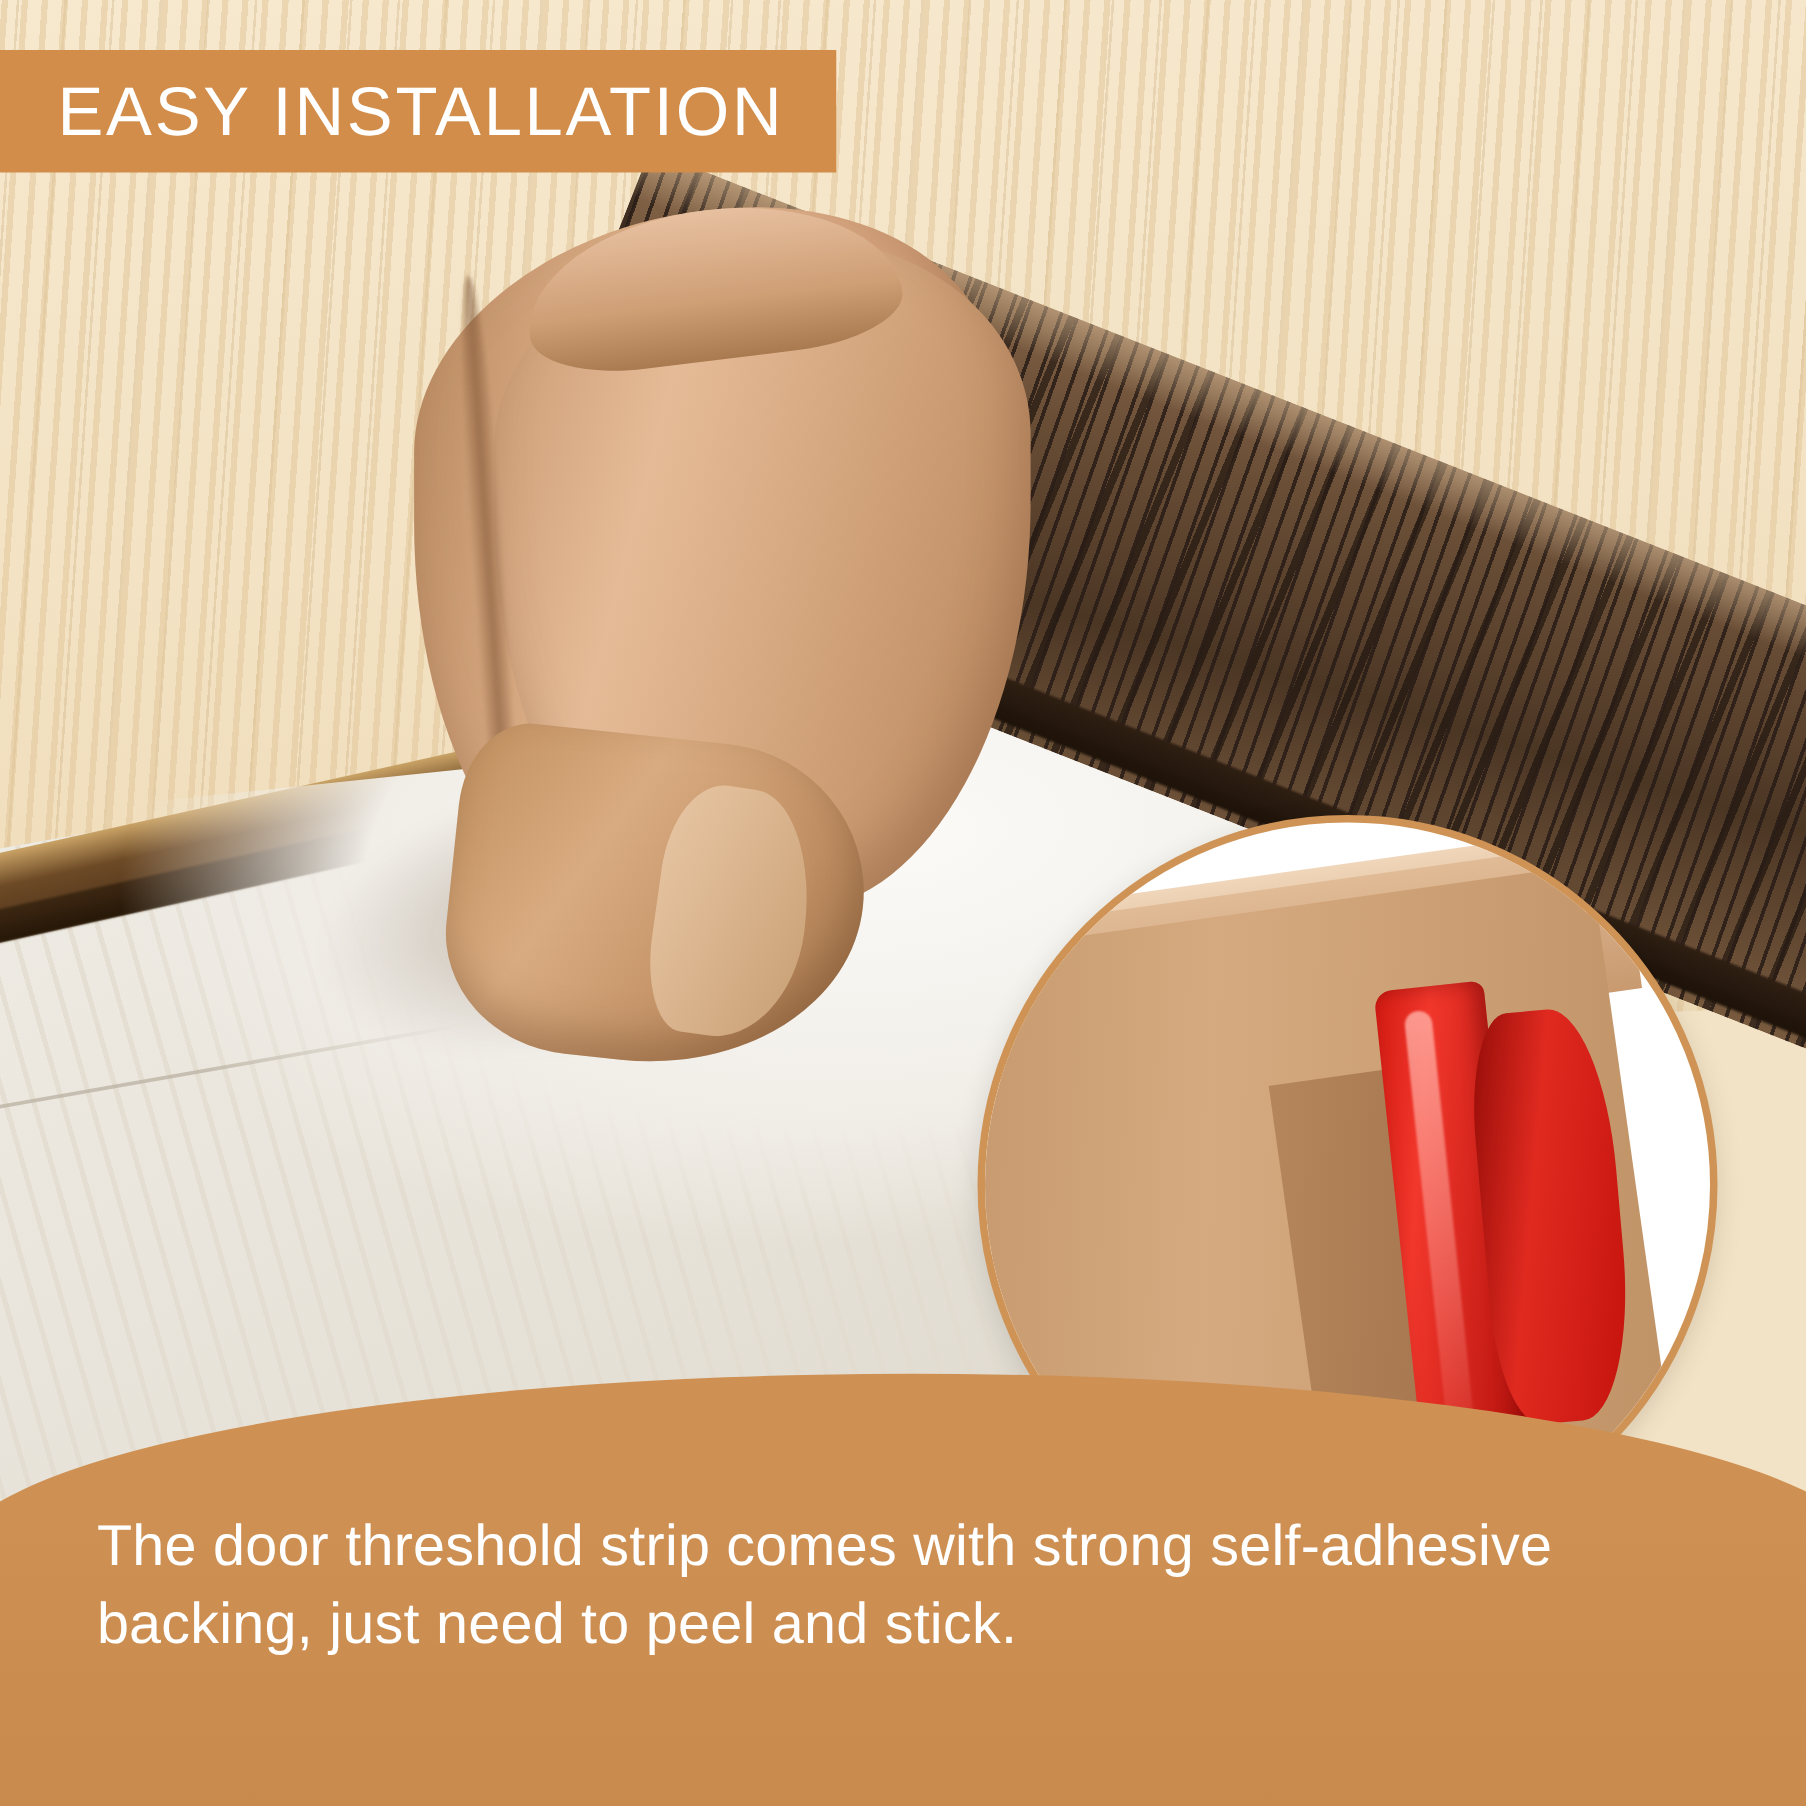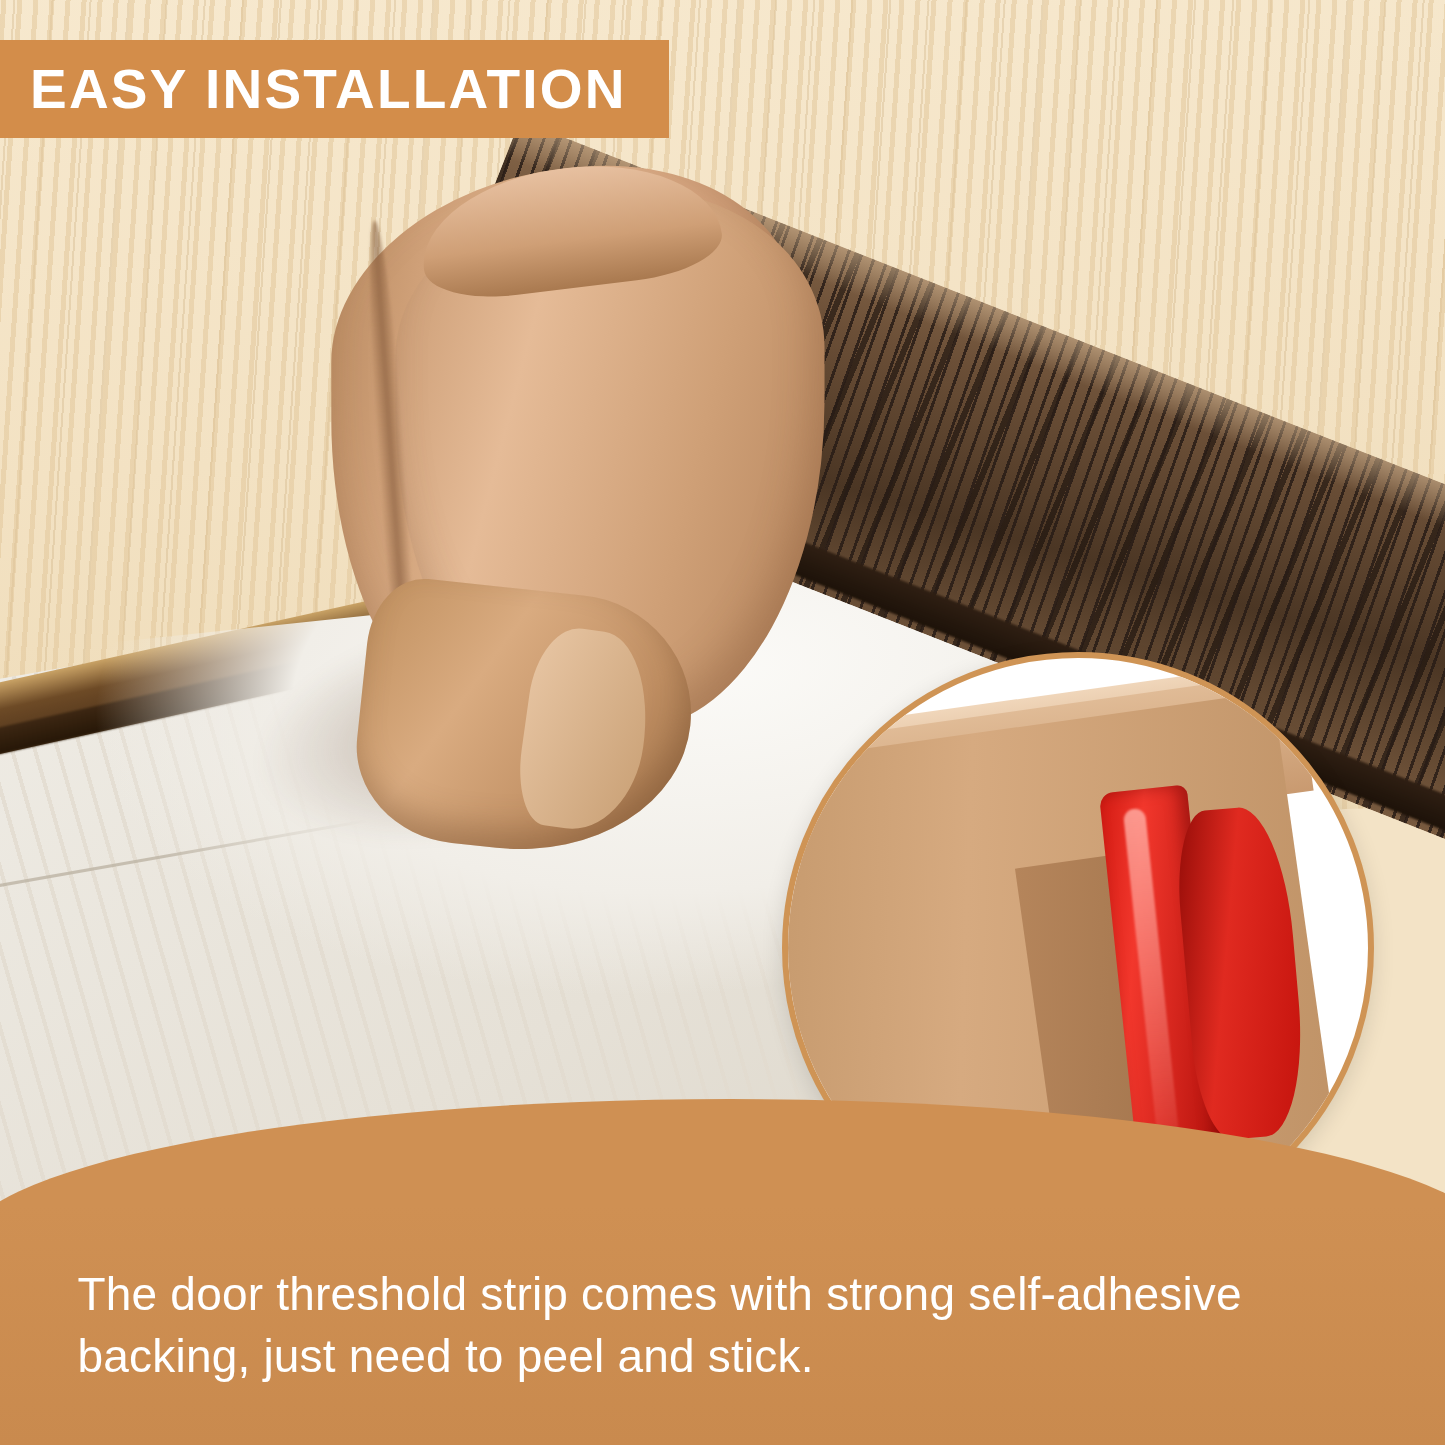--- a/index.html
+++ b/index.html
@@ -336,36 +336,36 @@
     top: 40px;
     height: 98px;
     padding: 0 42px 0 30px;
     display: flex;
     align-items: center;
     background: #d38d4a;
   }
   .title-banner .title-text {
     color: #ffffff;
     font-size: 55px;
-    font-weight: bold;
+    font-weight: normal;
     letter-spacing: 2.2px;
     line-height: 1;
     white-space: nowrap;
+    margin-left: 16px;
   }
 
   
   .caption-band {
     position: absolute;
     left: 0;
     bottom: 0;
     width: 1445px;
     height: 240px;
     background: linear-gradient(180deg, #cf9053 0%, #c98a4e 100%);
     display: flex;
-    align-items: center;
     justify-content: center;
   }
   .caption-text {
     width: 1290px;
     color: #ffffff;
     font-size: 46px;
     line-height: 1.35;
     text-align: left;
     font-weight: normal;
     letter-spacing: 0.2px;

